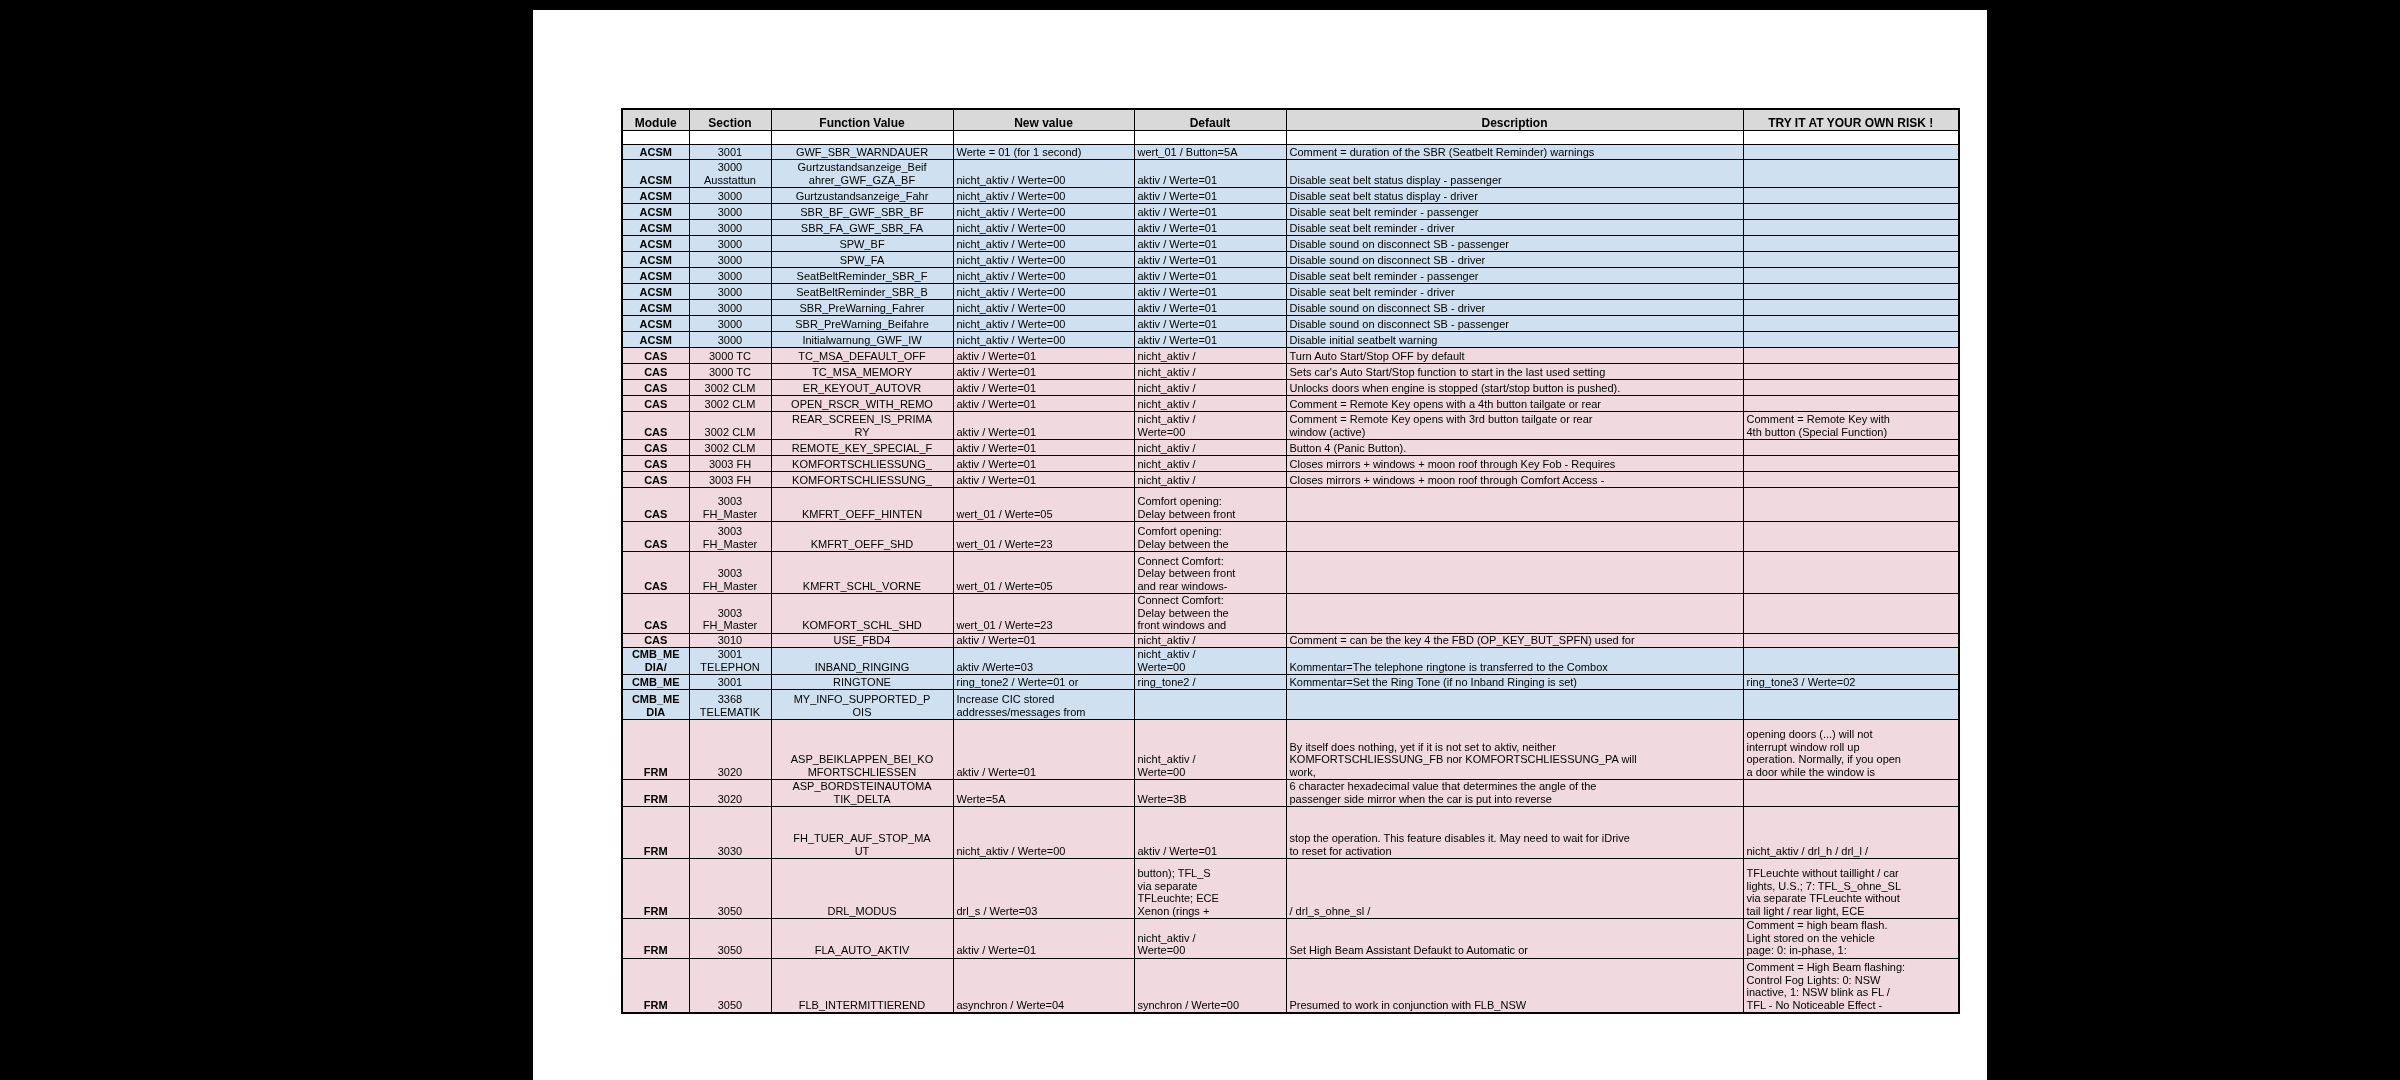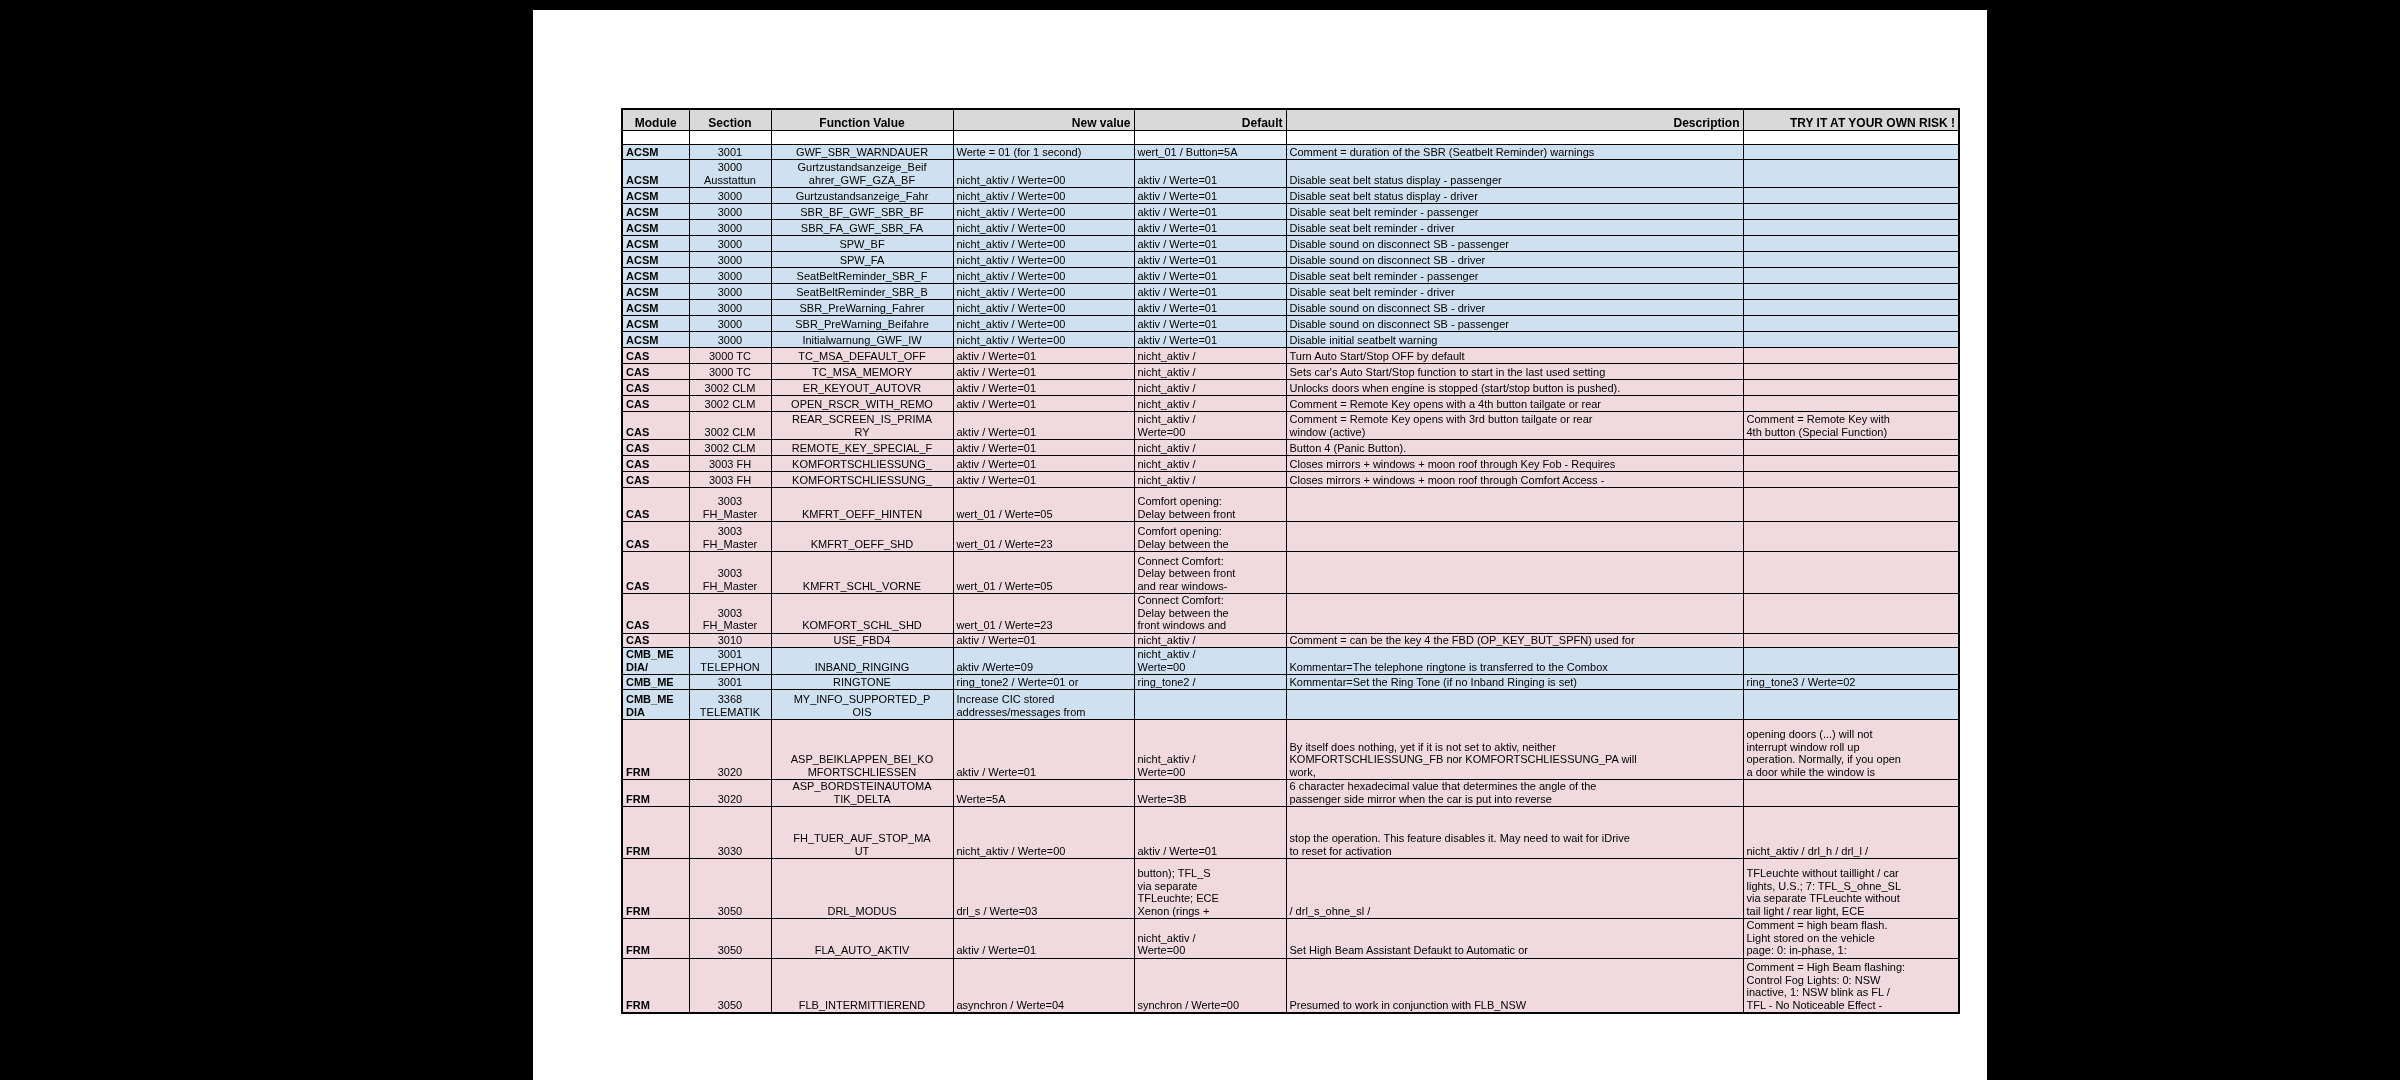--- a/index.html
+++ b/index.html
@@ -29,25 +29,25 @@
     border:1px solid #000;
     padding:0 3px 1px 3px;
     vertical-align:bottom;
     overflow:hidden;
     white-space:pre-line;
     word-wrap:break-word;
   }
   thead th{
     background:#d9d9d9;
     font-size:12px;font-weight:bold;
-    text-align:right;height:19px;
+    text-align:center;height:19px;
     white-space:nowrap;
   }
   thead th.c0,thead th.c1,thead th.c2{text-align:center;}
-  td.col0{font-weight:bold;text-align:left;}
+  td.col0{font-weight:bold;text-align:center;}
   td.col1,td.col2{text-align:center;}
   td.col3,td.col4,td.col5,td.col6{text-align:left;}
   tr.blue td{background:#cfe1f1;}
   tr.pink td{background:#f0dadf;}
   tr.white td{background:#ffffff;}
 </style>
 </head>
 <body>
 
 <div class="page">
@@ -322,21 +322,21 @@
           <td class="col4">nicht_aktiv /</td>
           <td class="col5">Comment = can be the key 4 the FBD (OP_KEY_BUT_SPFN) used for</td>
           <td class="col6"></td>
         </tr>
         <tr class="blue" style="height: 27px;">
           <td class="col0">CMB_ME
 DIA/</td>
           <td class="col1">3001
 TELEPHON</td>
           <td class="col2">INBAND_RINGING</td>
-          <td class="col3">aktiv /Werte=09</td>
+          <td class="col3">aktiv /Werte=03</td>
           <td class="col4">nicht_aktiv /
 Werte=00</td>
           <td class="col5">Kommentar=The telephone ringtone is transferred to the Combox</td>
           <td class="col6"></td>
         </tr>
         <tr class="blue" style="height: 15px;">
           <td class="col0">CMB_ME</td>
           <td class="col1">3001</td>
           <td class="col2">RINGTONE</td>
           <td class="col3">ring_tone2 / Werte=01 or</td>

